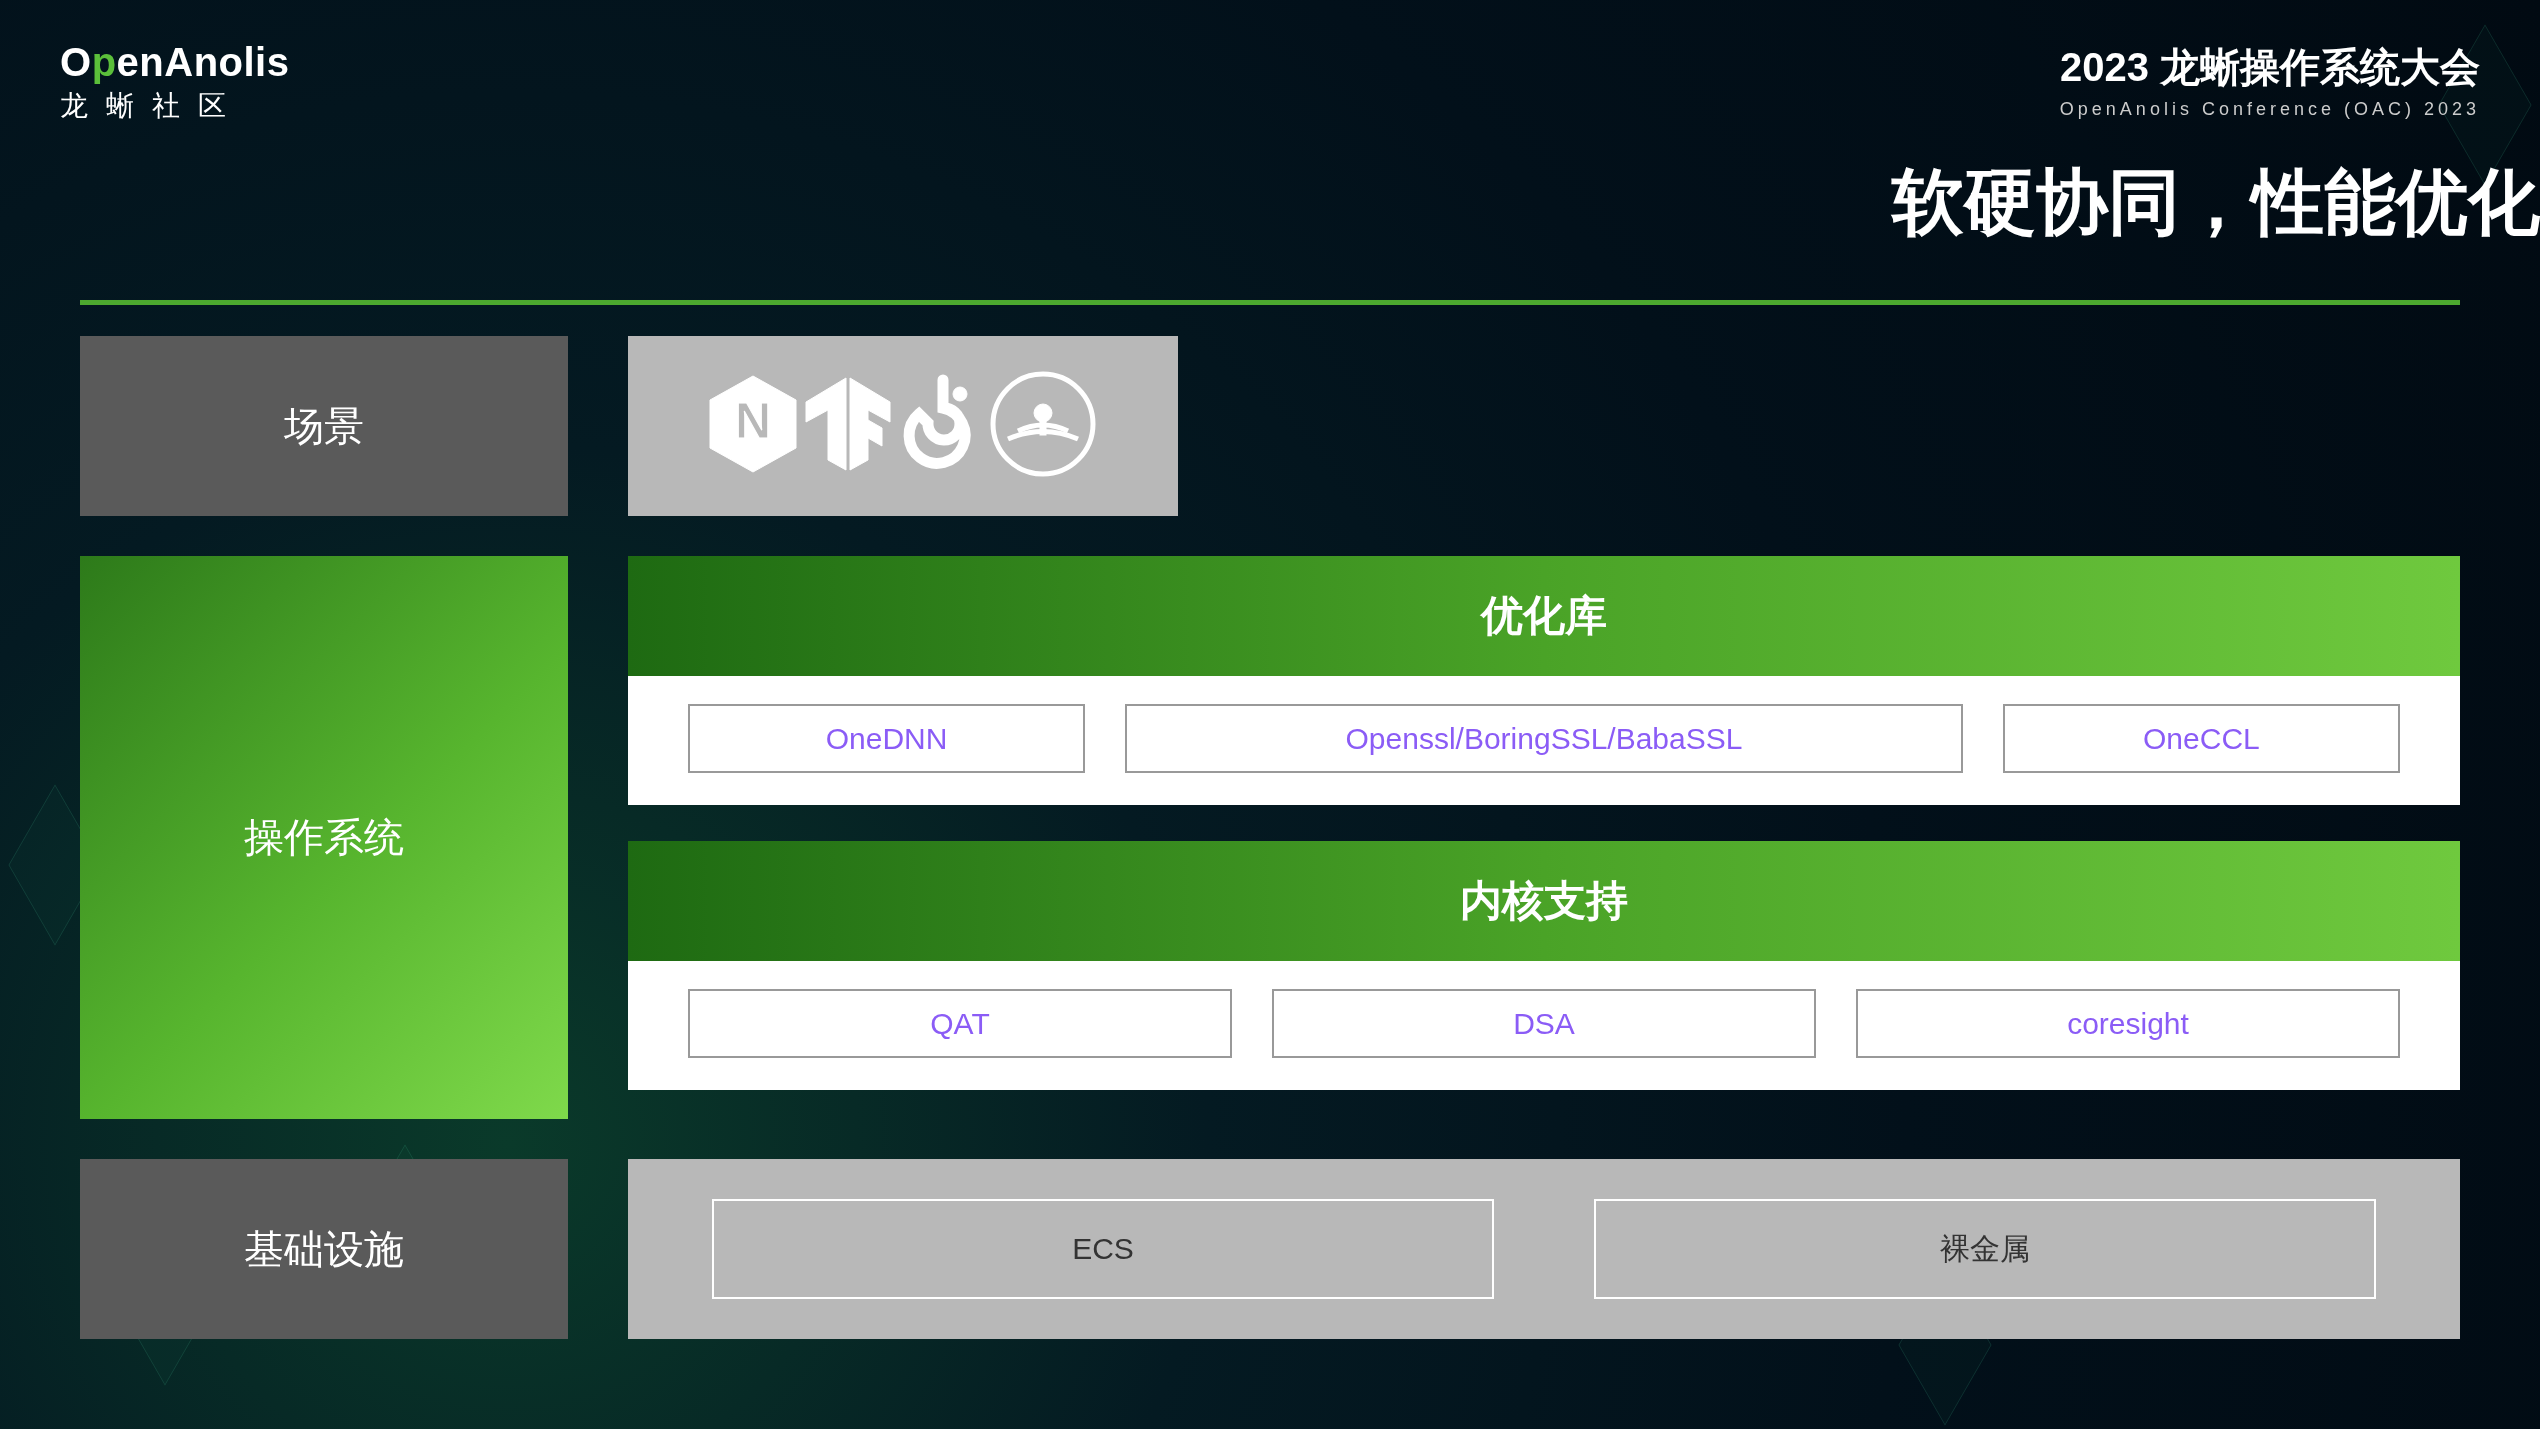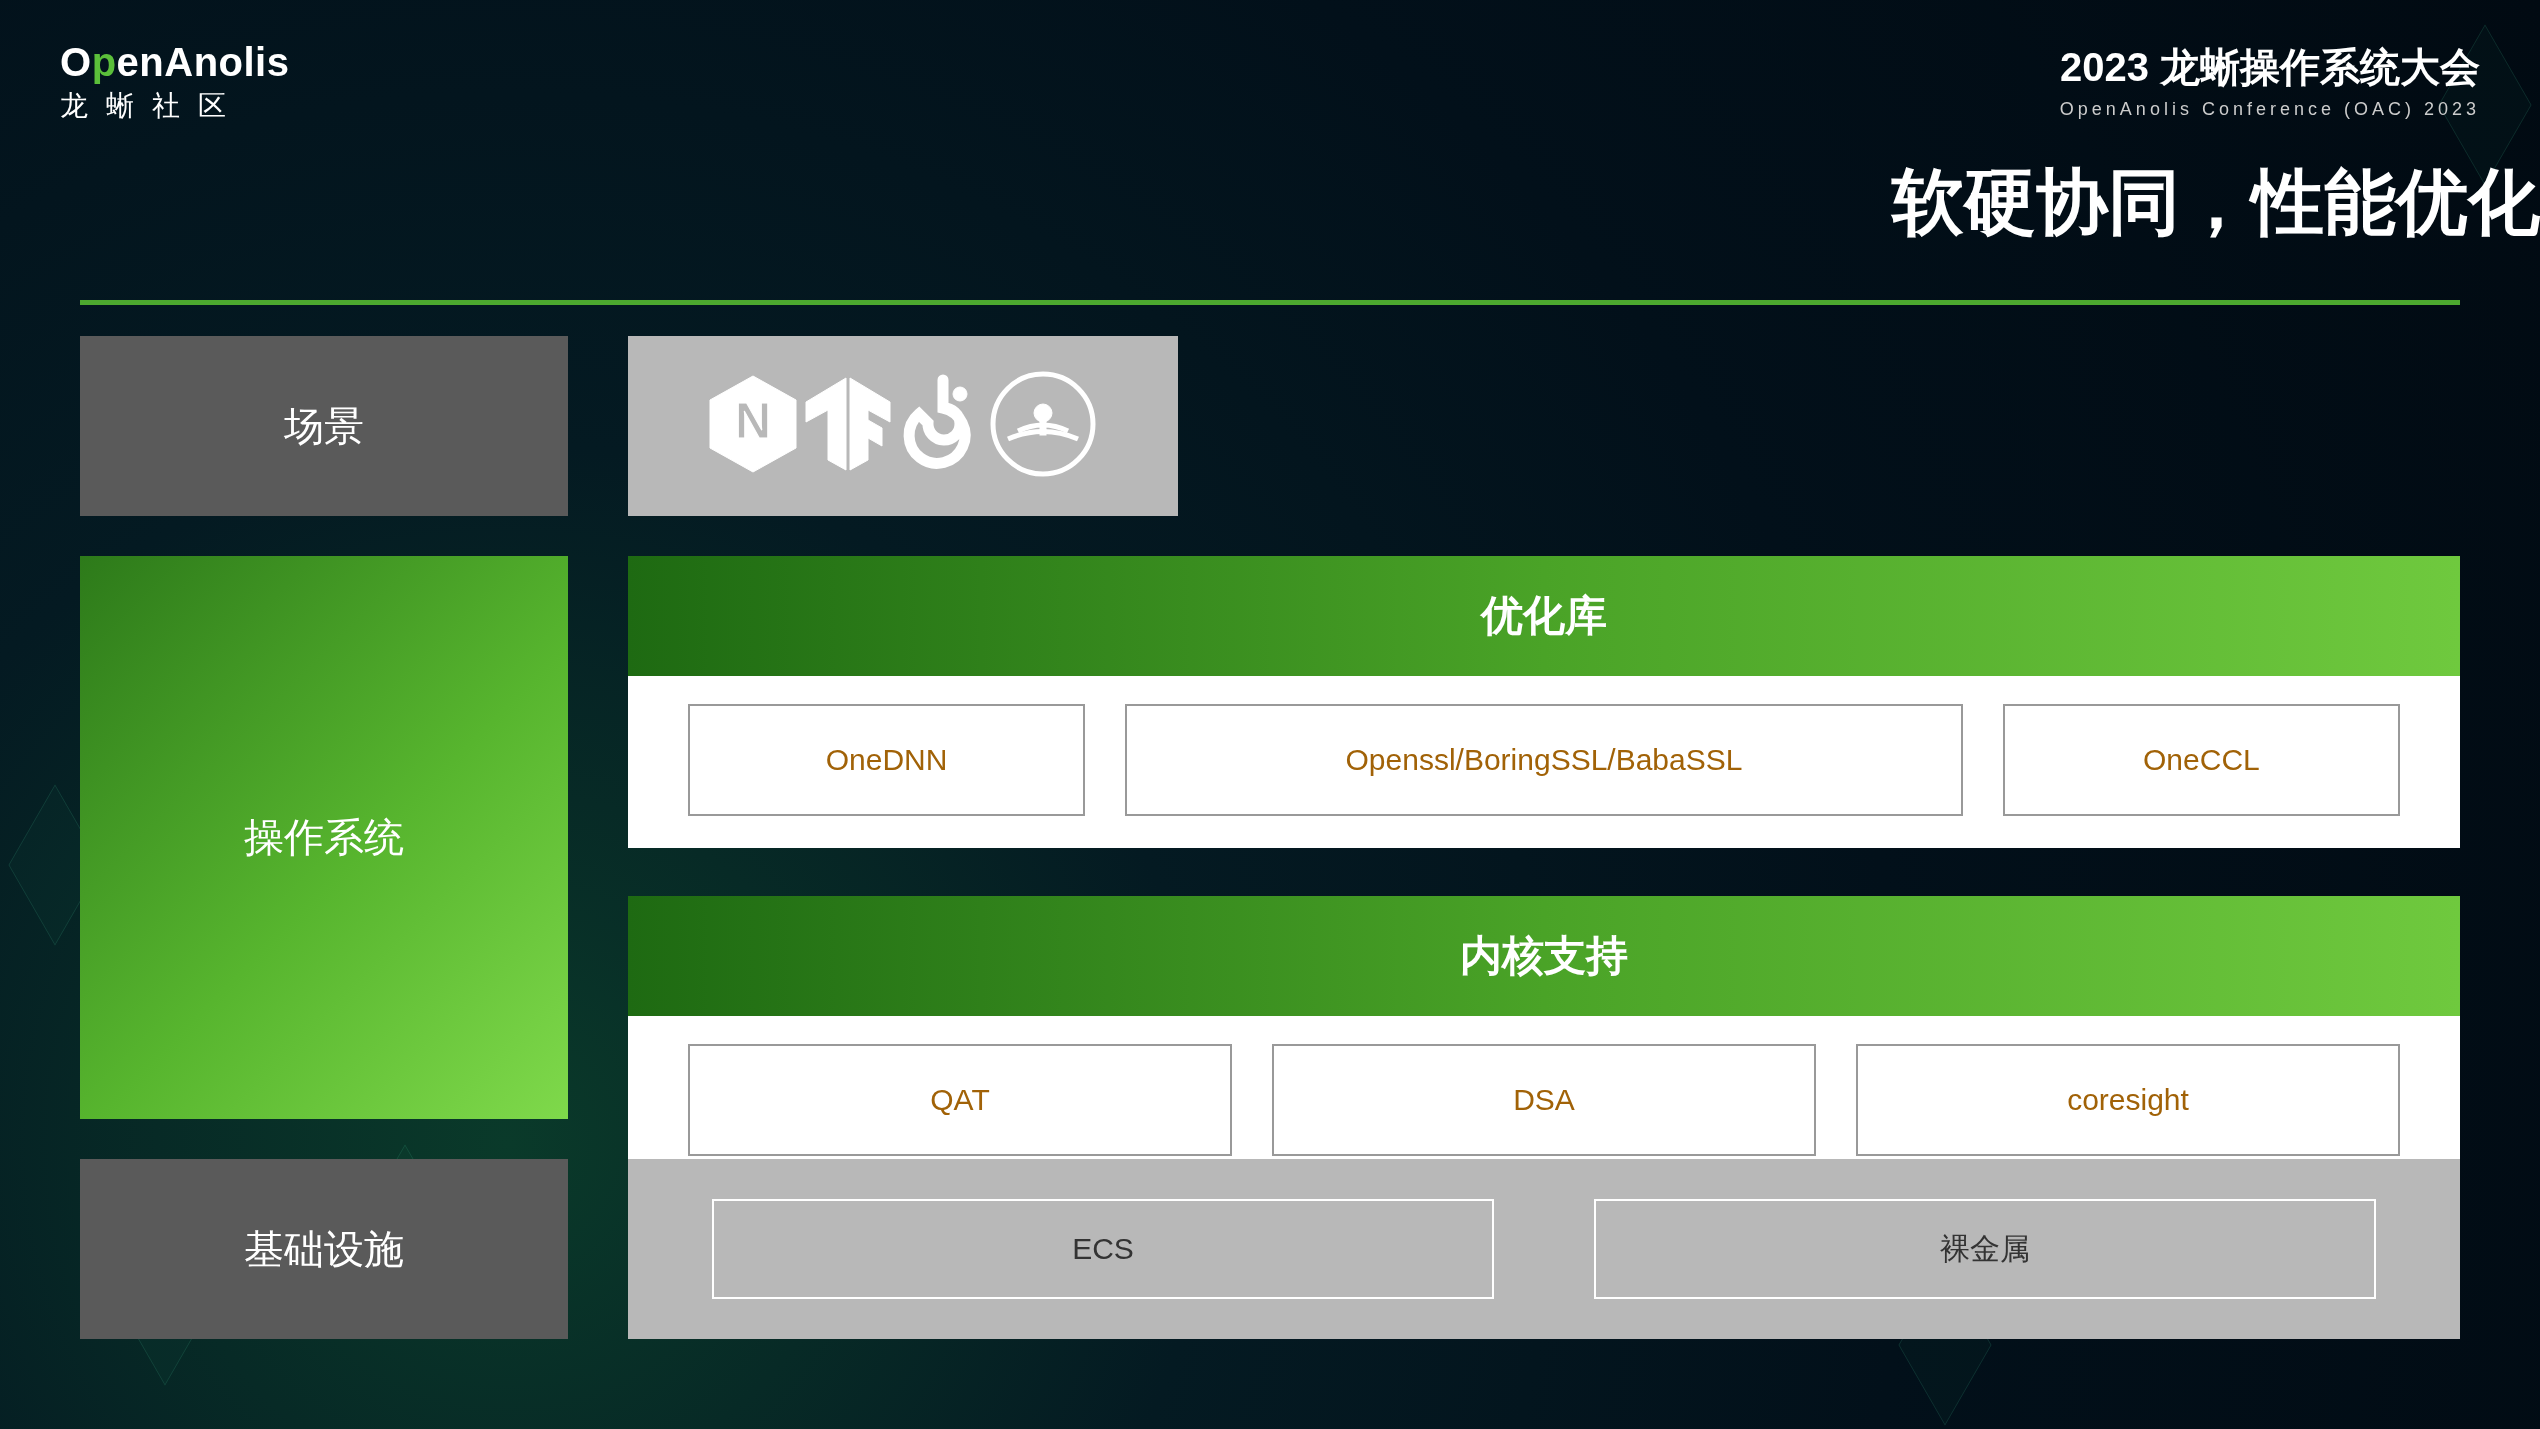--- a/index.html
+++ b/index.html
@@ -103,21 +103,21 @@
     color: #fff;
   }
   .side-box.green {
     background: linear-gradient(135deg, #2d7a1a 0%, #57b52e 55%, #7fd94b 100%);
   }
 
   .main-box {
     flex: 1;
     display: flex;
     flex-direction: column;
-    gap: 48px;
+    gap: 36px;
   }
 
   .gray-panel {
     background: #b8b8b8;
   }
 
   .icons-row {
     height: 180px;
     display: flex;
     align-items: center;
@@ -142,27 +142,27 @@
     color: #fff;
   }
   .section-body {
     flex: 1;
     display: flex;
     gap: 40px;
     padding: 28px 60px 32px;
   }
   .pill {
     flex: 1;
-    height: 112px;
+    height: 69px;
     border: 2px solid #999;
     display: flex;
     align-items: center;
     justify-content: center;
     font-size: 30px;
-    color: #a16207;
+    color: #8b5cf6;
     background: #fff;
   }
   .pill.wide { flex: 2.12; }
 
   .infra-panel {
     flex: 1;
     background: #b8b8b8;
     display: flex;
     gap: 100px;
     padding: 40px 84px;

